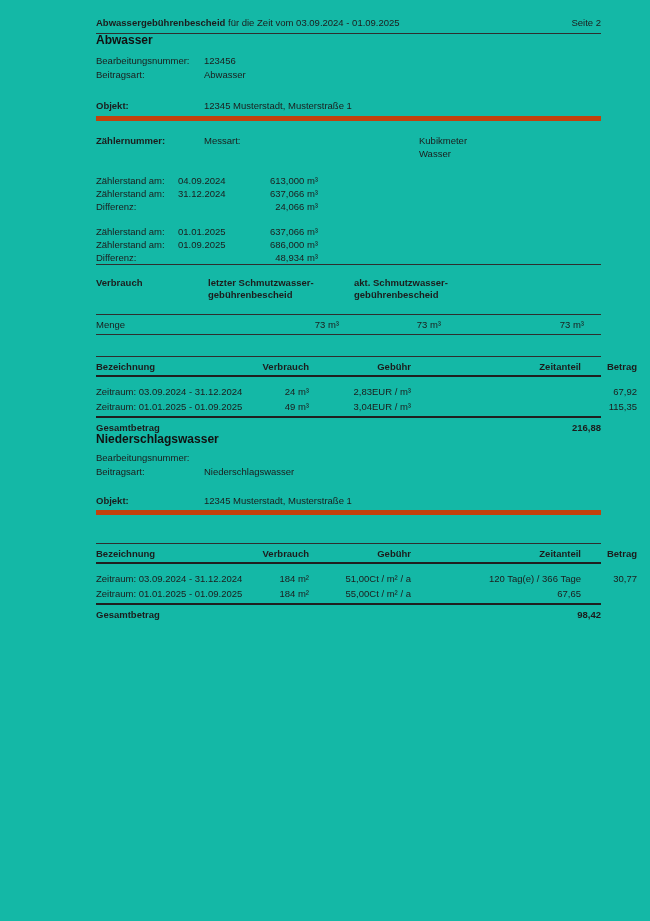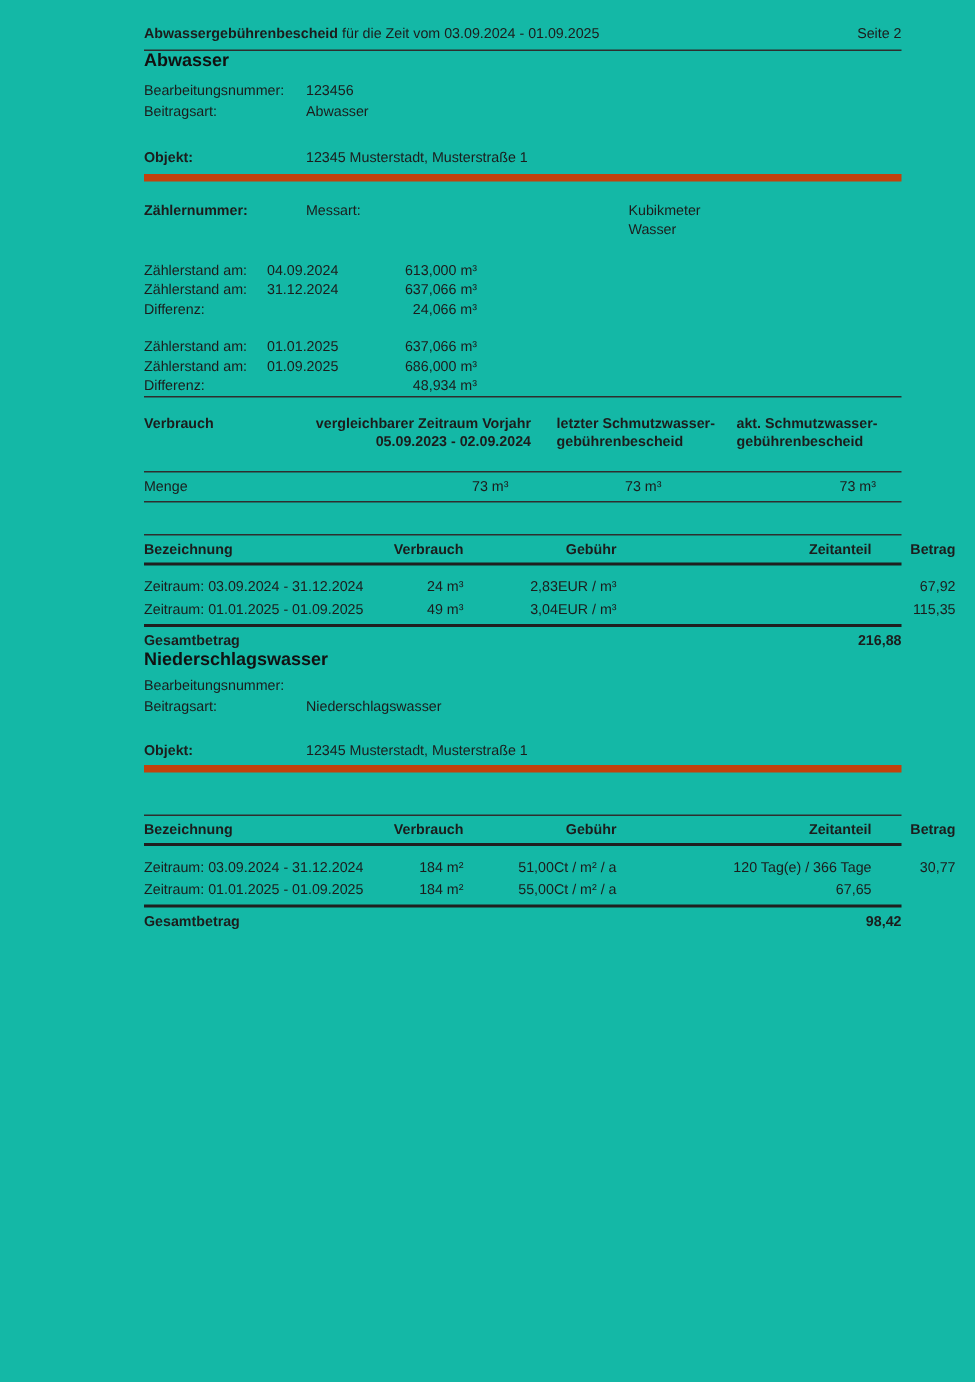--- a/index.html
+++ b/index.html
@@ -157,24 +157,20 @@
         <span>Differenz:</span>
         <span></span>
         <span class="val">48,934 m³</span>
       </div>
     </div>
 
     <div class="rule"></div>
 
     <div class="cons-header">
       <div class="c1">Verbrauch</div>
-      <div class="c2">
-        <div>vergleichbarer Zeitraum Vorjahr</div>
-        <div>05.09.2023 - 02.09.2024</div>
-      </div>
       <div class="c3">
         <div>letzter Schmutzwasser-</div>
         <div>gebührenbescheid</div>
       </div>
       <div class="c4">
         <div>akt. Schmutzwasser-</div>
         <div>gebührenbescheid</div>
       </div>
     </div>
     <div class="rule cons-rule1"></div>

